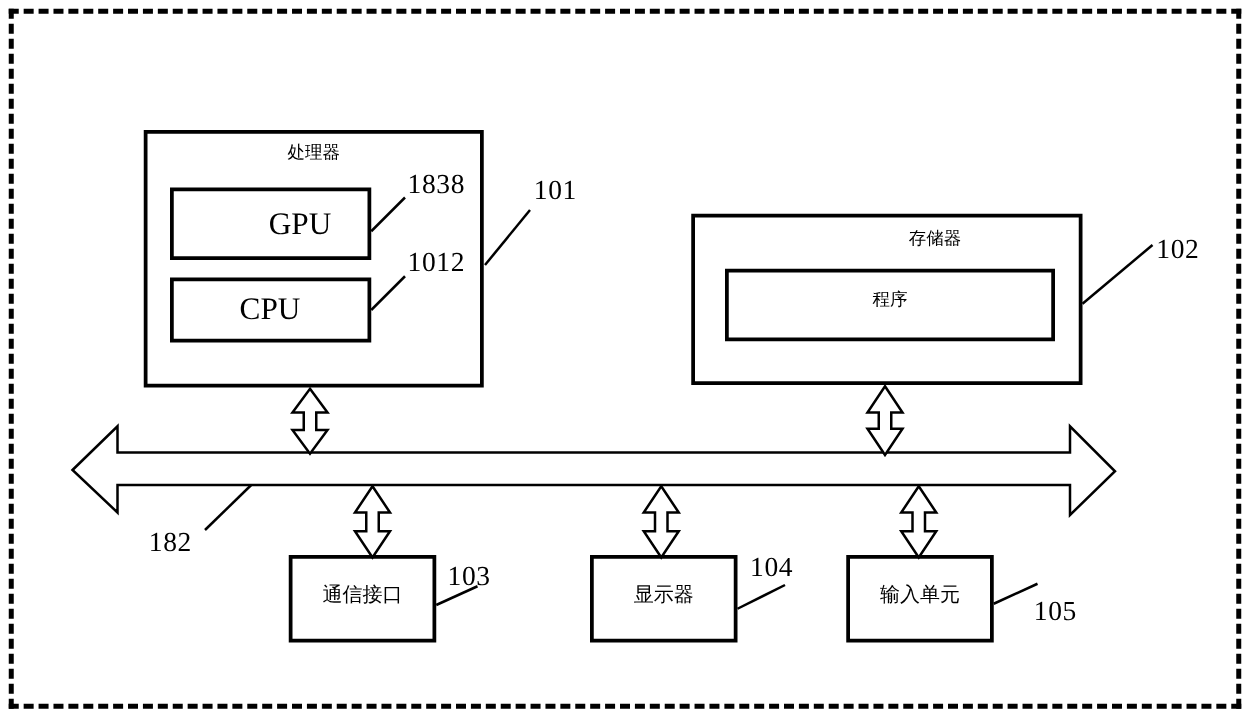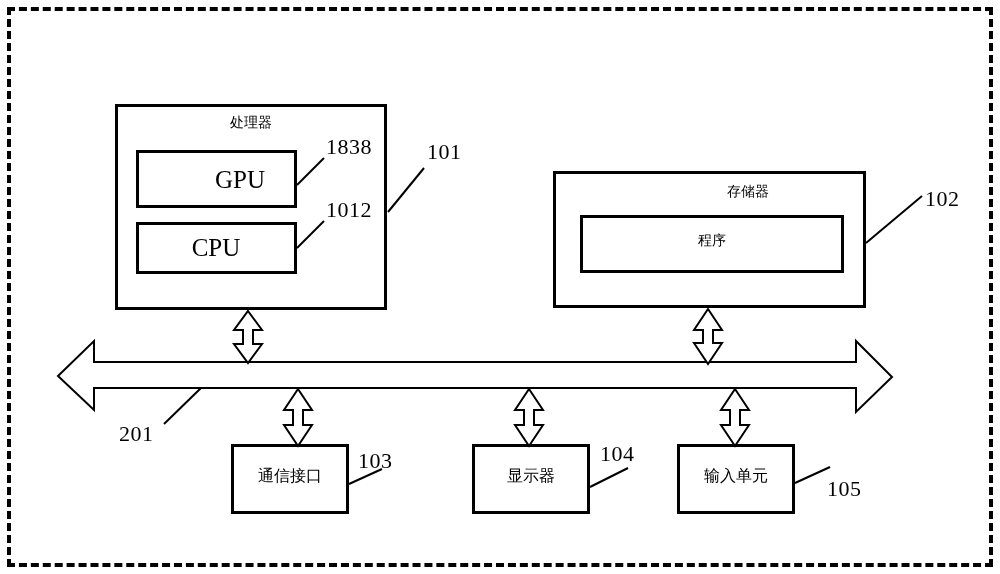--- a/index.html
+++ b/index.html
@@ -113,21 +113,21 @@
   <div class="label cjk centered small" style="left:736px; top:468px;">输入单元</div>
 
   <div class="label refnum" style="left:326px; top:136px;">1838</div>
 
   <div class="label refnum" style="left:326px; top:199px;">1012</div>
 
   <div class="label refnum" style="left:427px; top:141px;">101</div>
 
   <div class="label refnum" style="left:925px; top:188px;">102</div>
 
-  <div class="label refnum" style="left:119px; top:423px;">201</div>
+  <div class="label refnum" style="left:119px; top:423px;">182</div>
 
   <div class="label refnum" style="left:358px; top:450px;">103</div>
 
   <div class="label refnum" style="left:600px; top:443px;">104</div>
 
   <div class="label refnum" style="left:827px; top:478px;">105</div>
 
   <svg id="overlay" viewBox="0 0 1000 574">
 
     <polygon class="arrow-shape" points="58,376 94,341 94,362 856,362 856,341 892,377 856,412 856,388 94,388 94,410"></polygon>

